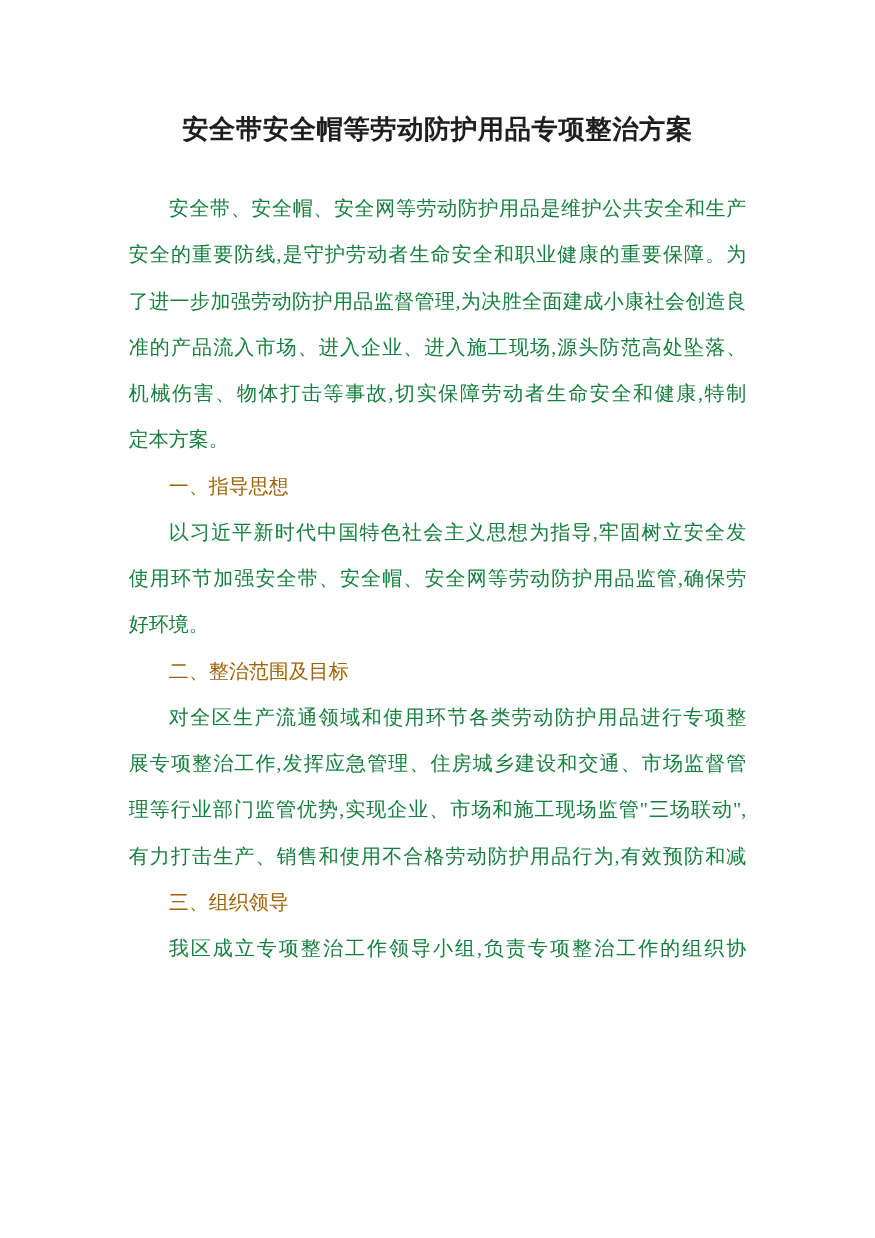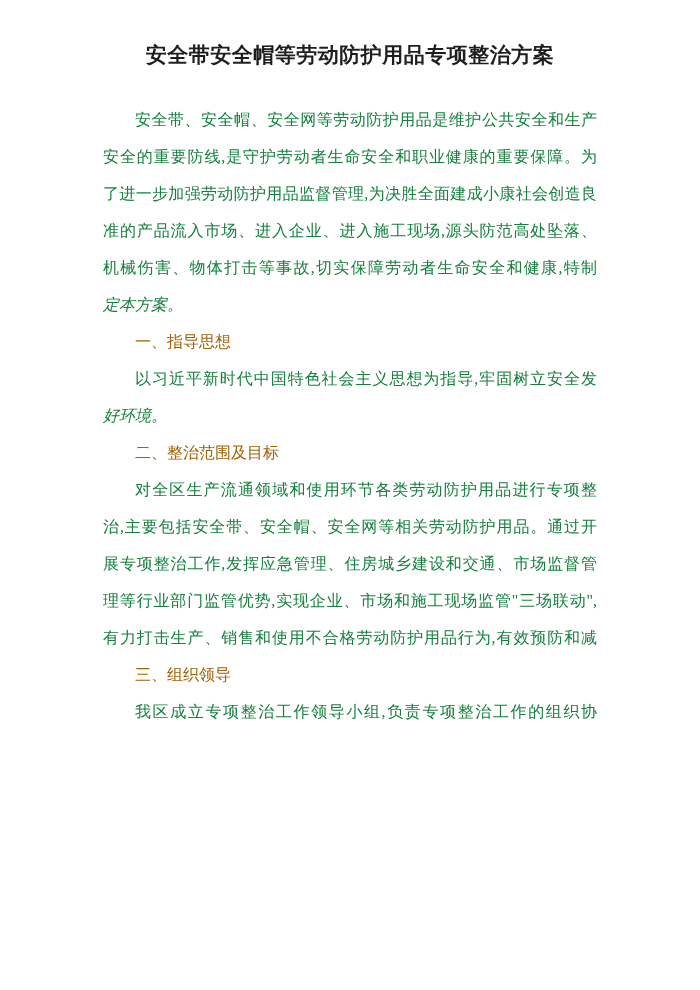--- a/index.html
+++ b/index.html
@@ -9,21 +9,21 @@
   }
   body {
     width: 700px;
     height: 990px;
     overflow: hidden;
   }
   .page {
     box-sizing: border-box;
     width: 700px;
     height: 990px;
-    padding: 40px 103px 0 103px;
+    padding: 88px 103px 0 103px;
     background: #ffffff;
     font-family: "Liberation Serif", "DejaVu Serif", serif;
   }
   .title {
     margin: 0 0 30px 0;
     font-size: 21px;
     font-weight: 700;
     line-height: 31px;
     text-align: center;
     color: #1e1e1e;
@@ -40,21 +40,20 @@
     text-align: justify;
     text-align-last: justify;
     overflow: hidden;
     white-space: normal;
   }
   .line.first {
     text-indent: 2em;
   }
   .line.end {
     text-align-last: left;
-    font-style: italic;
   }
   .line.heading {
     text-align-last: left;
     text-indent: 2em;
     color: #a16207;
   }
 </style>
 </head>
 <body>
 
@@ -62,23 +61,23 @@
   <h1 class="title">安全带安全帽等劳动防护用品专项整治方案</h1>
   <div class="doc-body" id="doc-body">
       <div class="line first">安全带、安全帽、安全网等劳动防护用品是维护公共安全和生产</div>
       <div class="line">安全的重要防线,是守护劳动者生命安全和职业健康的重要保障。为</div>
       <div class="line">了进一步加强劳动防护用品监督管理,为决胜全面建成小康社会创造良</div>
       <div class="line">准的产品流入市场、进入企业、进入施工现场,源头防范高处坠落、</div>
       <div class="line">机械伤害、物体打击等事故,切实保障劳动者生命安全和健康,特制</div>
       <div class="line end">定本方案。</div>
       <div class="line heading">一、指导思想</div>
       <div class="line first">以习近平新时代中国特色社会主义思想为指导,牢固树立安全发</div>
+      <div class="line">使用环节加强安全带、安全帽、安全网等劳动防护用品监管,确保劳</div>
       <div class="line end">好环境。</div>
       <div class="line heading">二、整治范围及目标</div>
       <div class="line first">对全区生产流通领域和使用环节各类劳动防护用品进行专项整</div>
-      <div class="line">治,主要包括安全带、安全帽、安全网等相关劳动防护用品。通过开</div>
       <div class="line">展专项整治工作,发挥应急管理、住房城乡建设和交通、市场监督管</div>
       <div class="line">理等行业部门监管优势,实现企业、市场和施工现场监管"三场联动",</div>
       <div class="line">有力打击生产、销售和使用不合格劳动防护用品行为,有效预防和减</div>
       <div class="line heading">三、组织领导</div>
       <div class="line first">我区成立专项整治工作领导小组,负责专项整治工作的组织协</div>
     </div>
 </div>
 
 </body></html>

